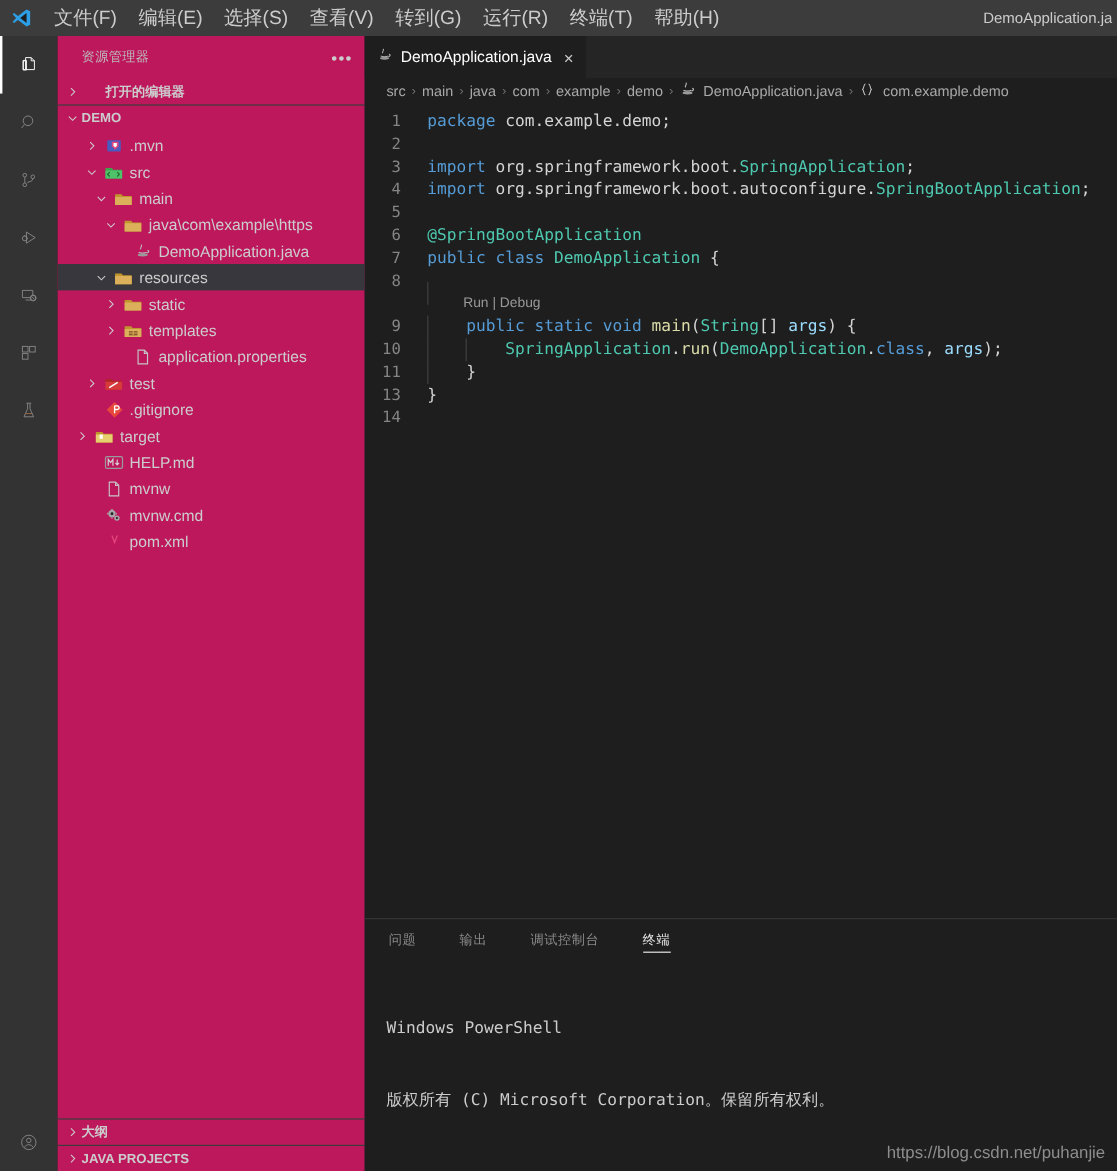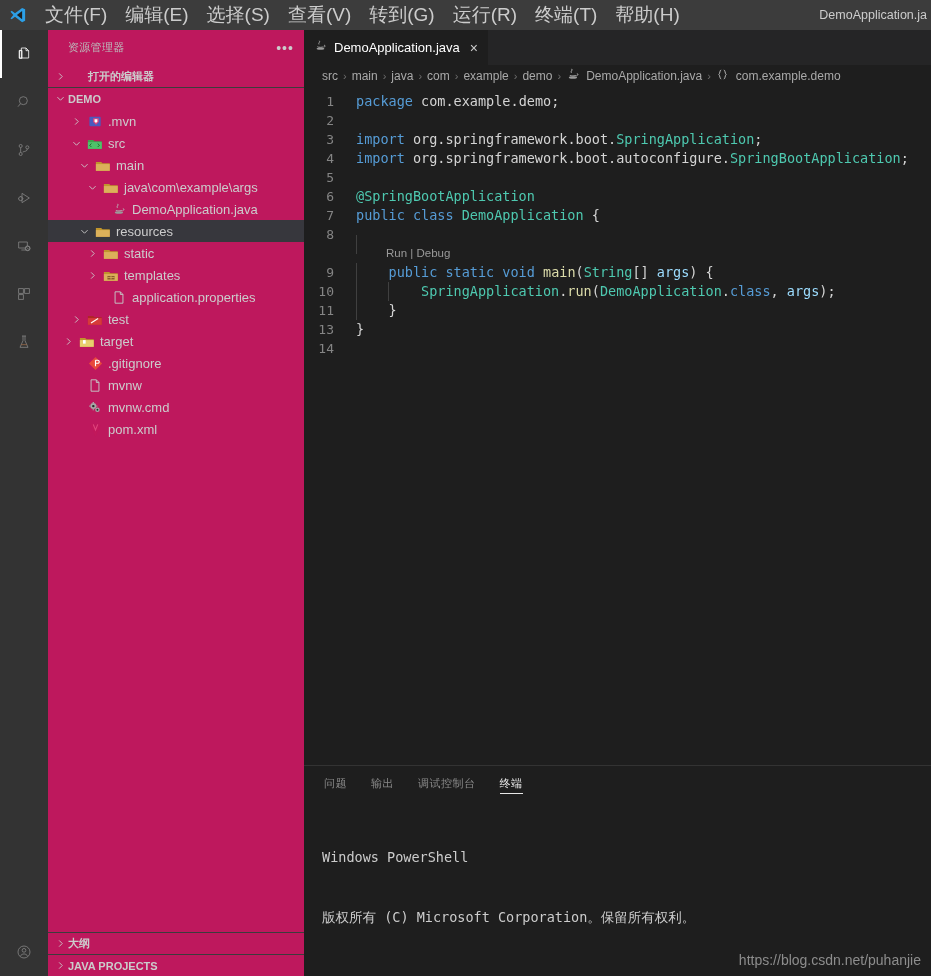--- a/index.html
+++ b/index.html
@@ -13,21 +13,21 @@
   .app { position: relative; width: 931px; height: 976px; display: flex; flex-direction: column; }
 
   
   .titlebar {
     height: 30px; background: #3c3c3c; display: flex; align-items: center;
     flex: 0 0 30px; position: relative;
   }
   .vscode-logo { width: 36px; display: flex; align-items: center; justify-content: center; }
   .menu { display: flex; align-items: center; }
   .menu-item {
-    font-size: 19px; color: #cccccc; padding: 2px 9px; cursor: default; white-space: nowrap;
+    font-size: 16px; color: #cccccc; padding: 2px 9px; cursor: default; white-space: nowrap;
   }
   .title-center {
     position: absolute; right: 4px; top: 0; height: 30px; display: flex; align-items: center;
     font-size: 12.5px; color: #cccccc; white-space: nowrap; overflow: hidden;
   }
 
   
   .body { flex: 1; display: flex; min-height: 0; }
 
   
@@ -128,21 +128,21 @@
   .ident { color: #9cdcfe; }
   .fn { color: #dcdcaa; }
   .ann { color: #4ec9b0; }
   .punct { color: #d4d4d4; }
 
   
   .panel {
     height: 211px; flex: 0 0 211px; background: #1e1e1e; border-top: 1px solid #333;
     display: flex; flex-direction: column;
   }
-  .panel-tabs { height: 35px; flex: 0 0 35px; display: flex; align-items: center; padding-left: 20px; gap: 24px; }
+  .panel-tabs { height: 35px; flex: 0 0 35px; display: flex; align-items: center; padding-left: 20px; gap: 36px; }
   .p-tab {
     font-size: 11px; color: #8a8a8a; cursor: pointer; position: relative; height: 35px;
     display: flex; align-items: center; letter-spacing: .5px;
   }
   .p-tab.active { color: #e7e7e7; font-family: Liberation Serif, serif; }
   .p-tab.active::after {
     content: ""; position: absolute; left: 0; right: 0; bottom: 7px; height: 1px; background: #e7e7e7;
   }
   .terminal {
     flex: 1; padding: 6px 0 0 18px; font-family: "DejaVu Sans Mono", "Liberation Mono", monospace;
@@ -327,21 +327,21 @@
               <svg width="11" height="11" viewBox="0 0 16 16" style="stroke:#cccccc;fill:none;stroke-width:1.3">
                 <path d="M3.5 6 L8 10.5 L12.5 6"></path>
               </svg>
             </span>
             <span class="ficon">
               <svg width="16" height="15" viewBox="0 0 18 16">
                 <path d="M1 4 h6 l1.4 1.6 h8.2 v8.4 h-15.6 z" fill="#c0952c"></path>
                 <path d="M1 6.4 h15.6 v7.6 h-15.6 z" fill="#dcb05a"></path>
               </svg>
             </span>
-            <span class="name">java\com\example\args</span>
+            <span class="name">java\com\example\https</span>
           </div>
           <div class="row">
             <span style="width: 44px; flex: 0 0 44px;"></span>
             <span class="twisty-slot"></span>
             <span class="ficon">
               <svg width="15" height="15" viewBox="0 0 16 16">
                 <path d="M6 2 c1.6 1.6 -1.5 2.4 -0.3 4.2" stroke="#b9b9b9" fill="none" stroke-width="1"></path>
                 <path d="M4 8.6 c0 1.2 6.6 1.2 6.6 0" stroke="#b9b9b9" fill="none" stroke-width="1"></path>
                 <ellipse cx="7.4" cy="11.2" rx="4.4" ry="1.3" fill="#9a9a9a"></ellipse>
                 <path d="M11.6 7 c2 .6 1 2 -.6 2.4" stroke="#b9b9b9" fill="none" stroke-width="1"></path>
@@ -417,45 +417,57 @@
             <span class="ficon">
               <svg width="16" height="15" viewBox="0 0 18 16">
                 <path d="M1 4 h6 l1.4 1.6 h8.2 v8.4 h-15.6 z" fill="#b02626"></path>
                 <path d="M1 6.4 h15.6 v7.6 h-15.6 z" fill="#d63a3a"></path>
                 <path d="M4.5 12 l8 -5" stroke="#fff" stroke-width="1.3"></path>
               </svg>
             </span>
             <span class="name">test</span>
           </div>
           <div class="row">
+            <span style="width: 20px; flex: 0 0 20px;"></span>
+            <span class="twisty-slot"></span>
+            <span class="ficon">
+              <svg width="15" height="15" viewBox="0 0 16 16">
+                <path d="M8 1 L15 8 L8 15 L1 8 Z" fill="#e8483c"></path>
+                <path d="M8 4.5 v6.5 M8 4.5 h2.4 a1.6 1.6 0 0 1 0 3.2 h-2.4" stroke="#fff" fill="none" stroke-width="1.2"></path>
+              </svg>
+            </span>
+            <span class="name">.gitignore</span>
+          </div>
+          <div class="row">
             <span style="width: 12px; flex: 0 0 12px;"></span>
             <span class="twisty-slot">
               <svg width="11" height="11" viewBox="0 0 16 16" style="stroke:#cccccc;fill:none;stroke-width:1.3">
                 <path d="M6 3.5 L10.5 8 L6 12.5"></path>
               </svg>
             </span>
             <span class="ficon">
               <svg width="16" height="15" viewBox="0 0 18 16">
                 <path d="M1 4 h6 l1.4 1.6 h8.2 v8.4 h-15.6 z" fill="#c0952c"></path>
                 <path d="M1 6.4 h15.6 v7.6 h-15.6 z" fill="#e8cf6e"></path>
                 <rect x="4.5" y="6.4" width="3" height="4" fill="#fff"></rect>
               </svg>
             </span>
             <span class="name">target</span>
           </div>
           <div class="row">
             <span style="width: 20px; flex: 0 0 20px;"></span>
             <span class="twisty-slot"></span>
             <span class="ficon">
-              <svg width="15" height="15" viewBox="0 0 16 16">
-                <path d="M8 1 L15 8 L8 15 L1 8 Z" fill="#e8483c"></path>
-                <path d="M8 4.5 v6.5 M8 4.5 h2.4 a1.6 1.6 0 0 1 0 3.2 h-2.4" stroke="#fff" fill="none" stroke-width="1.2"></path>
-              </svg>
-            </span>
-            <span class="name">.gitignore</span>
+              <svg width="16" height="13" viewBox="0 0 18 14">
+                <rect x="1" y="1.5" width="16" height="11" rx="1.6" fill="none" stroke="#9a9a9a" stroke-width="1.2"></rect>
+                <path d="M3.6 10 v-6 l2.2 3 l2.2 -3 v6" stroke="#d5d5d5" fill="none" stroke-width="1.1"></path>
+                <path d="M12 4 v5 M10.3 7.3 L12 9.2 L13.7 7.3" stroke="#d5d5d5" fill="none" stroke-width="1.1"></path>
+              </svg>
+            </span>
+            <span class="name">HELP.md</span>
           </div>
           <div class="row">
             <span style="width: 20px; flex: 0 0 20px;"></span>
             <span class="twisty-slot"></span>
             <span class="ficon">
               <svg width="14" height="15" viewBox="0 0 16 16">
                 <path d="M3.5 1.5 h6 l3 3 v10 h-9 z" fill="none" stroke="#c5c5c5" stroke-width="1.1"></path>
                 <path d="M9.5 1.5 v3 h3" fill="none" stroke="#c5c5c5" stroke-width="1.1"></path>
               </svg>
             </span>

